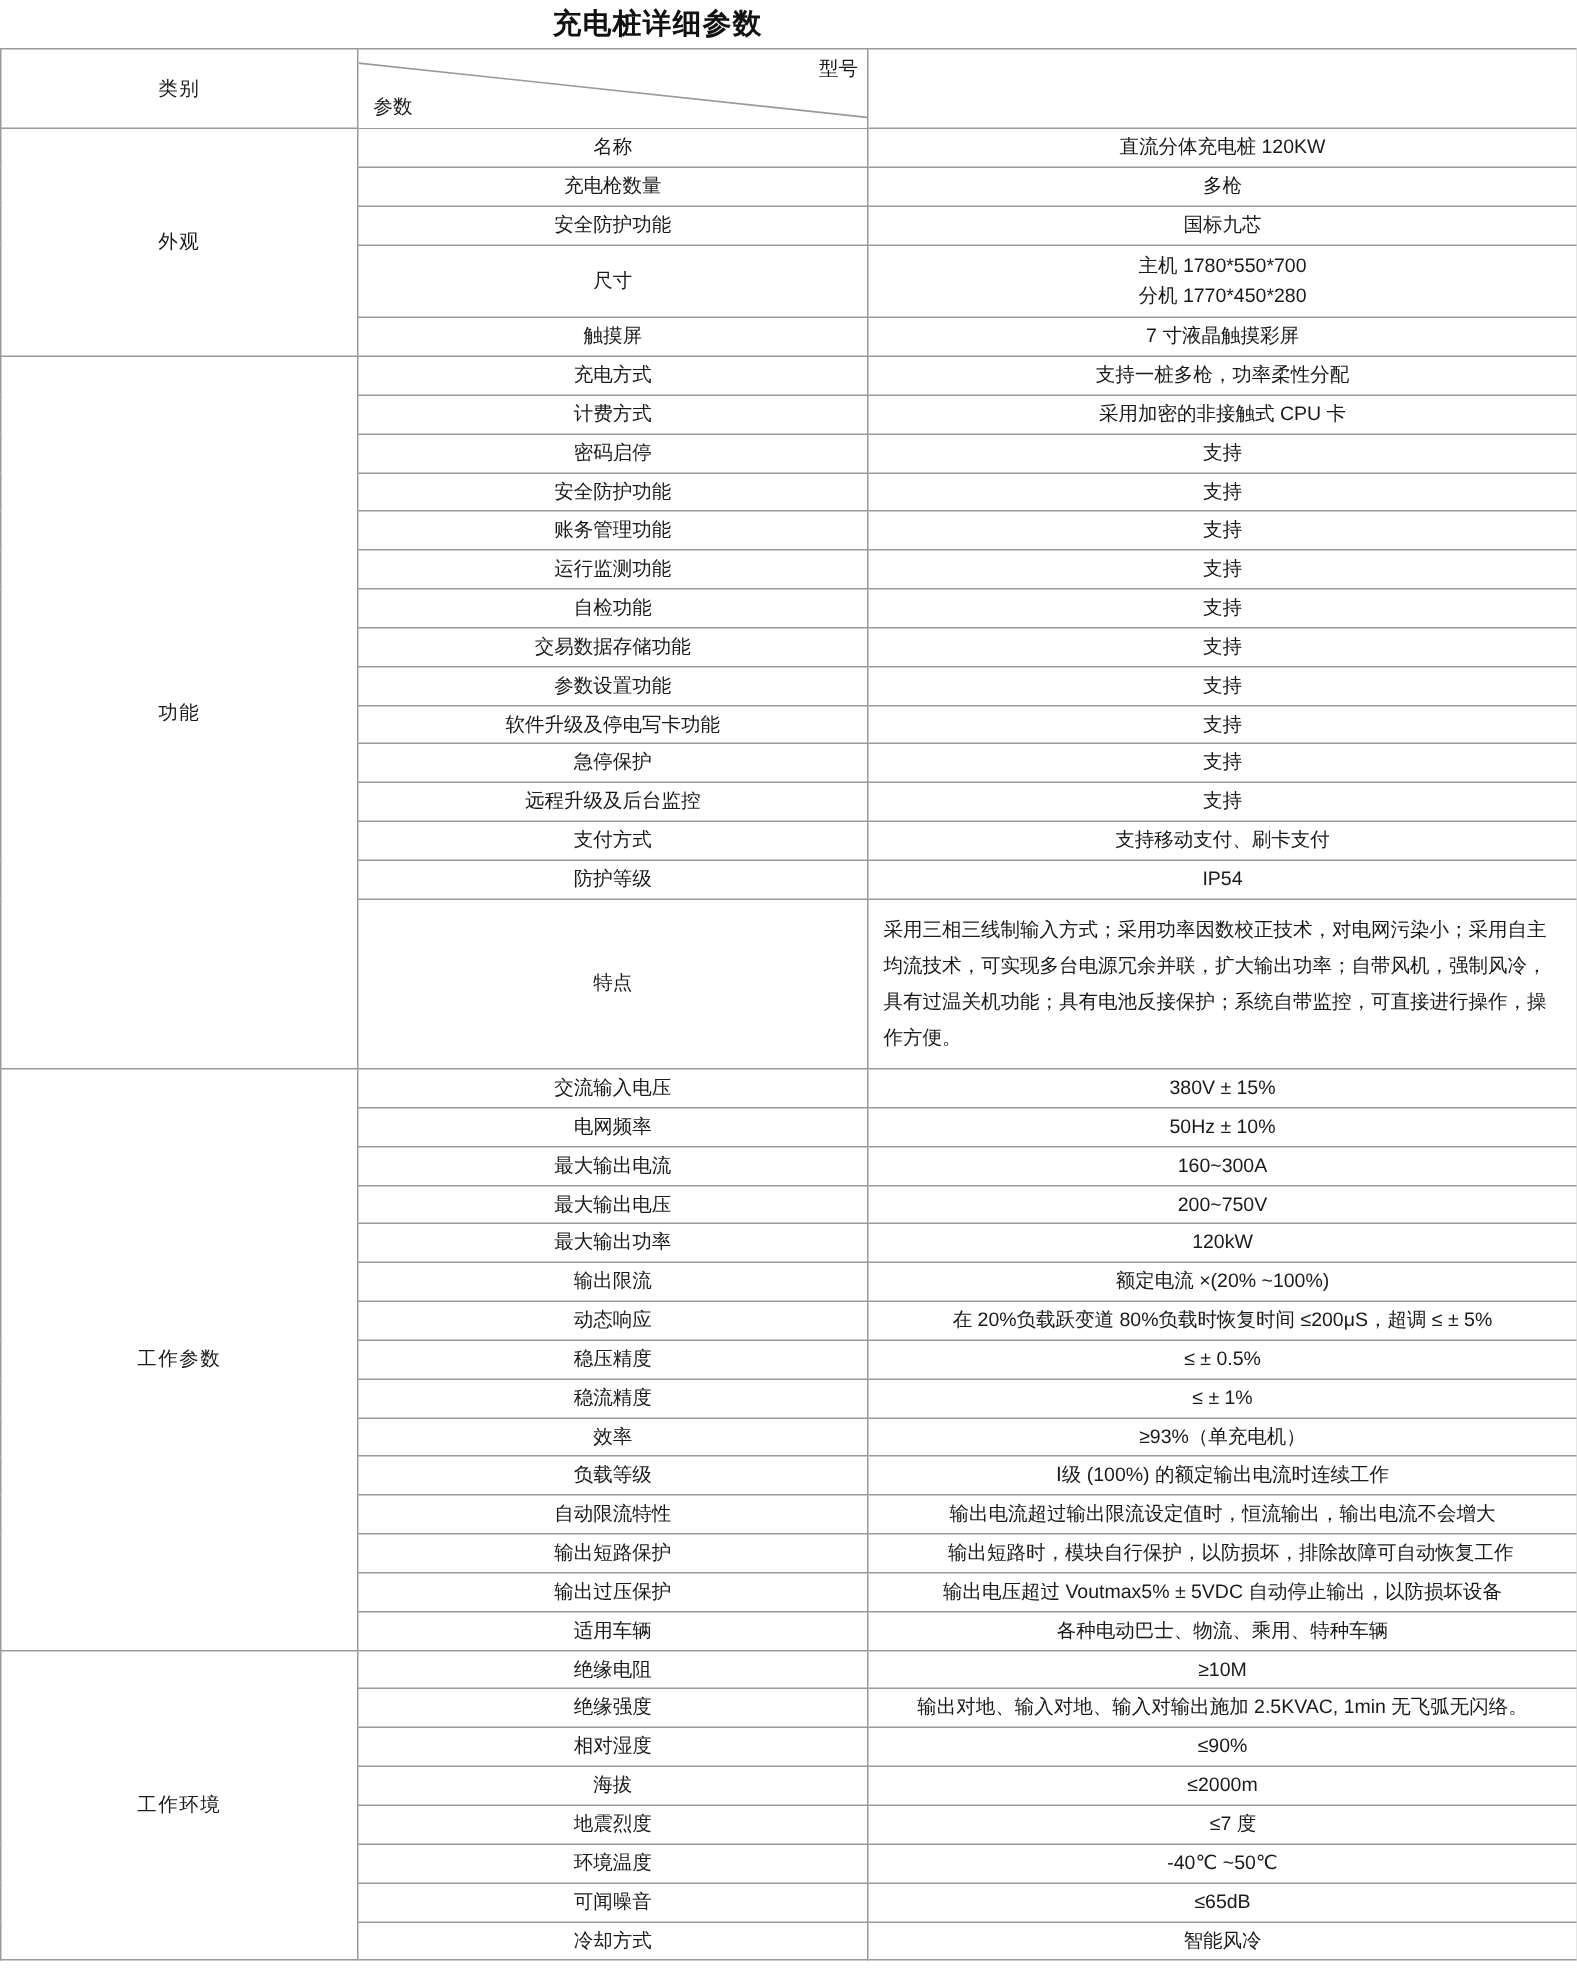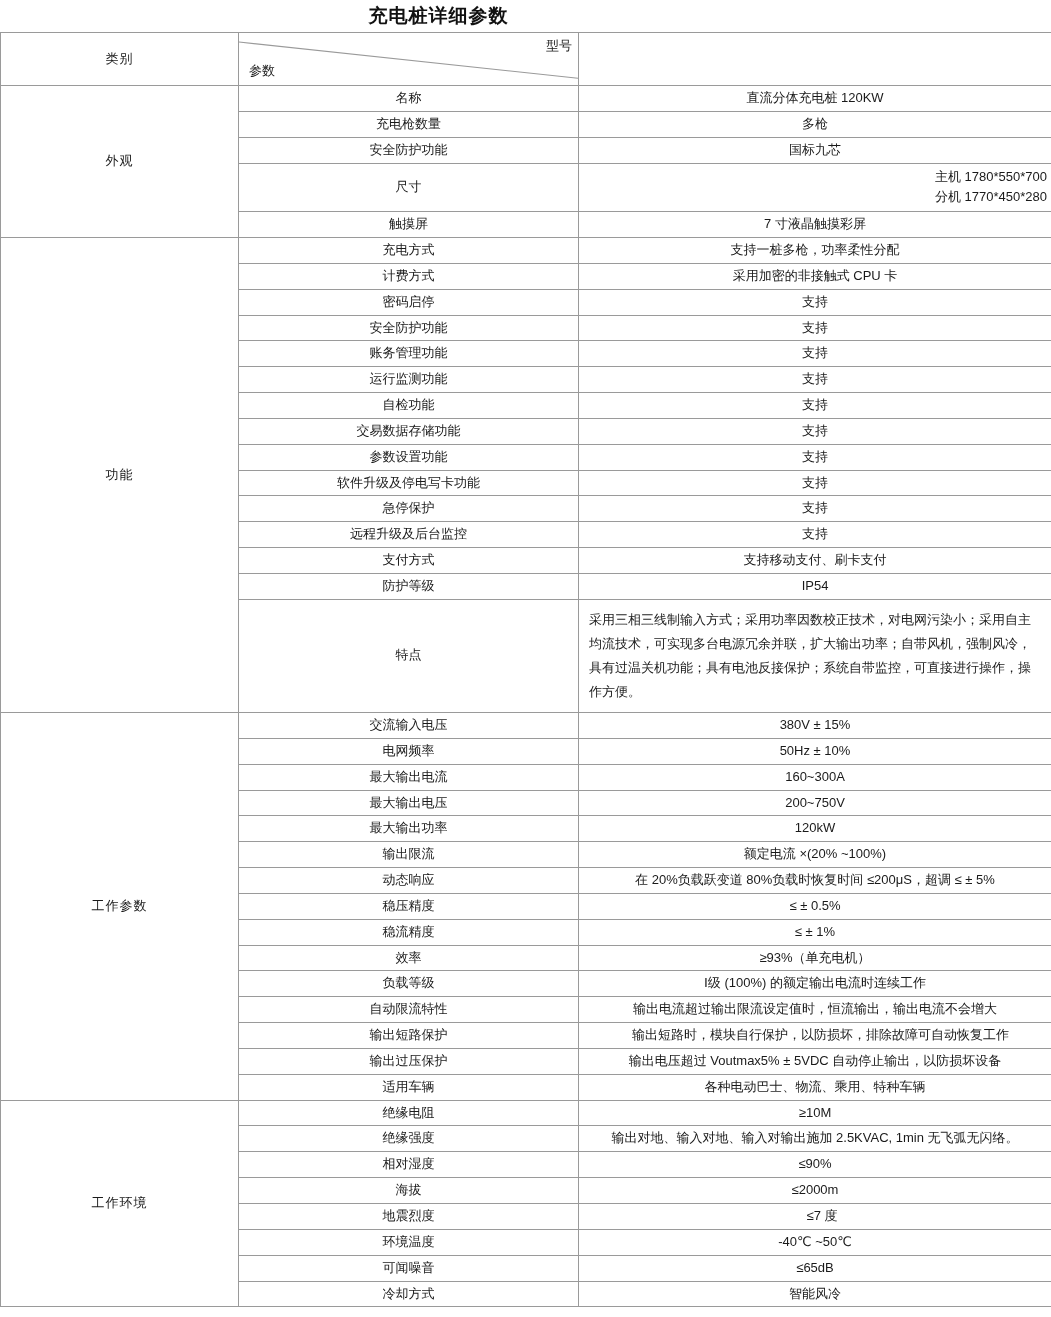--- a/index.html
+++ b/index.html
@@ -55,21 +55,20 @@
   td.par {
     background: #f7f7f7;
     font-size: 13px;
   }
   td.val {
     background: #ffffff;
     font-size: 13px;
   }
   td.val.multi {
     line-height: 1.6;
-    text-align: right;
   }
   td.val.para {
     text-align: left;
     padding: 8px 14px 8px 10px;
     line-height: 1.85;
     text-indent: 0;
   }
   
   td.corner {
     padding: 0;

